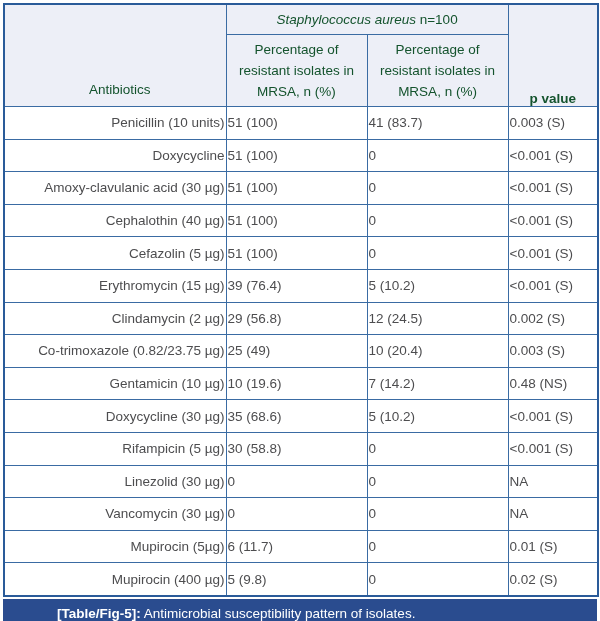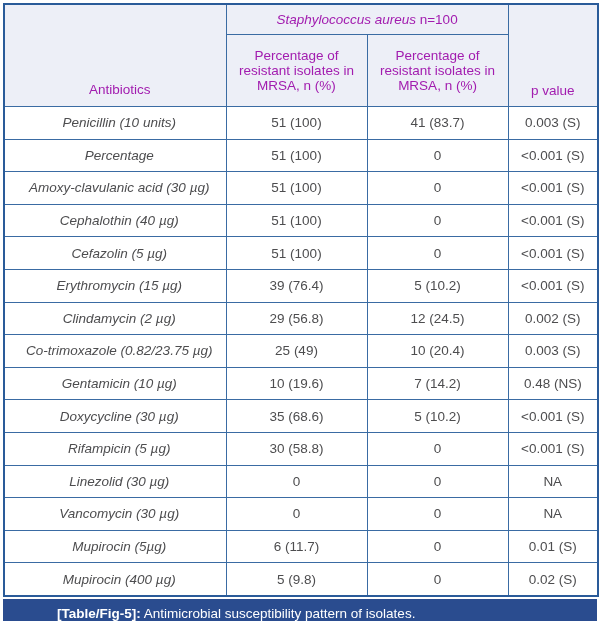--- a/index.html
+++ b/index.html
@@ -20,61 +20,60 @@
     border: 2px solid #2a5b99;
   }
   table.susceptibility-table th,
   table.susceptibility-table td {
     border: 1px solid #3a6ba3;
     font-size: 13.5px;
   }
   
   th {
     background: #edeff7;
-    color: #a21caf;
+    color: #14532d;
     font-weight: 400;
   }
   th.group-header {
     height: 27px;
     text-align: center;
     vertical-align: middle;
     font-size: 14px;
   }
   th.group-header .species { font-style: italic; }
   th.col-antibiotics {
     text-align: center;
     vertical-align: bottom;
     padding: 0 0 9px 9px;
     font-size: 14px;
   }
   th.col-sub {
     height: 71px;
     text-align: center;
     vertical-align: middle;
     padding: 0 2px;
-    line-height: 15px;
+    line-height: 21px;
   }
   th.col-p {
     text-align: center;
     vertical-align: bottom;
-    padding-bottom: 8px;
+    padding-bottom: 0;
     font-size: 14px;
+    font-weight: bold;
   }
   
   td {
     height: 29.6px;
     color: #4d4d4f;
     background: #ffffff;
-    text-align: center;
     vertical-align: middle;
   }
   td.cell-antibiotic {
-    text-align: center;
+    text-align: right;
     padding-left: 9px;
-    font-style: italic;
   }
   
   col.c1 { width: 222px; }
   col.c2 { width: 141px; }
   col.c3 { width: 141px; }
   col.c4 { width: 90px; }
   
   .caption-bar {
     width: 574px;
     margin-top: 2px;
@@ -114,21 +113,21 @@
       </tr>
     </thead>
     <tbody>
         <tr>
     <td class="cell-antibiotic">Penicillin (10 units)</td>
     <td>51 (100)</td>
     <td>41 (83.7)</td>
     <td>0.003 (S)</td>
   </tr>
         <tr>
-    <td class="cell-antibiotic">Percentage</td>
+    <td class="cell-antibiotic">Doxycycline</td>
     <td>51 (100)</td>
     <td>0</td>
     <td>&lt;0.001 (S)</td>
   </tr>
         <tr>
     <td class="cell-antibiotic">Amoxy-clavulanic acid (30 µg)</td>
     <td>51 (100)</td>
     <td>0</td>
     <td>&lt;0.001 (S)</td>
   </tr>

